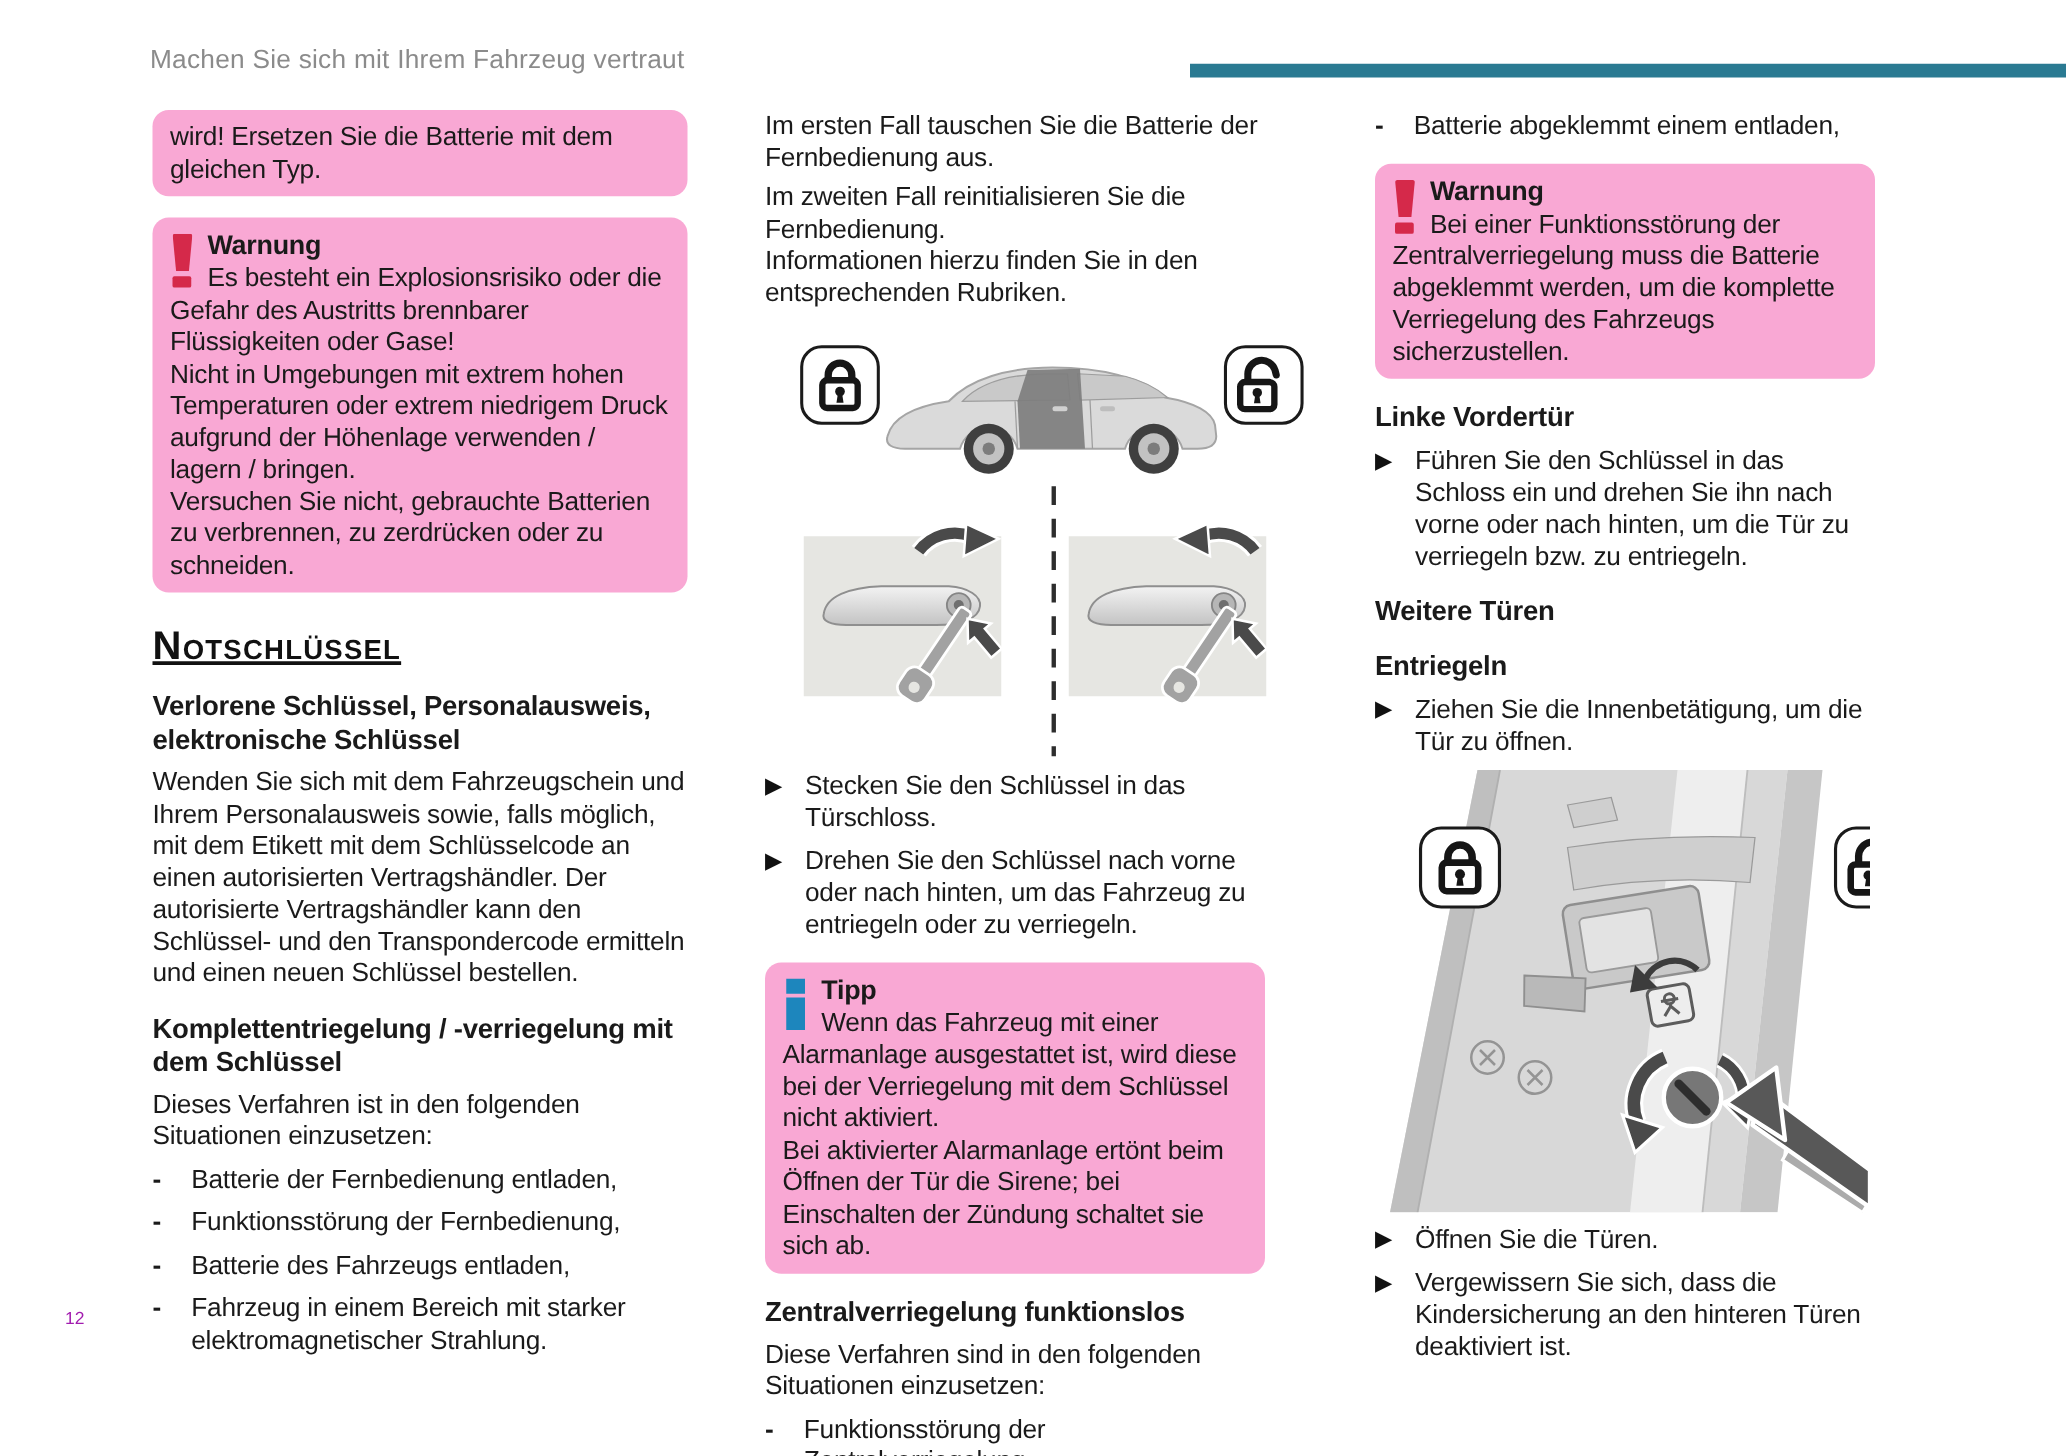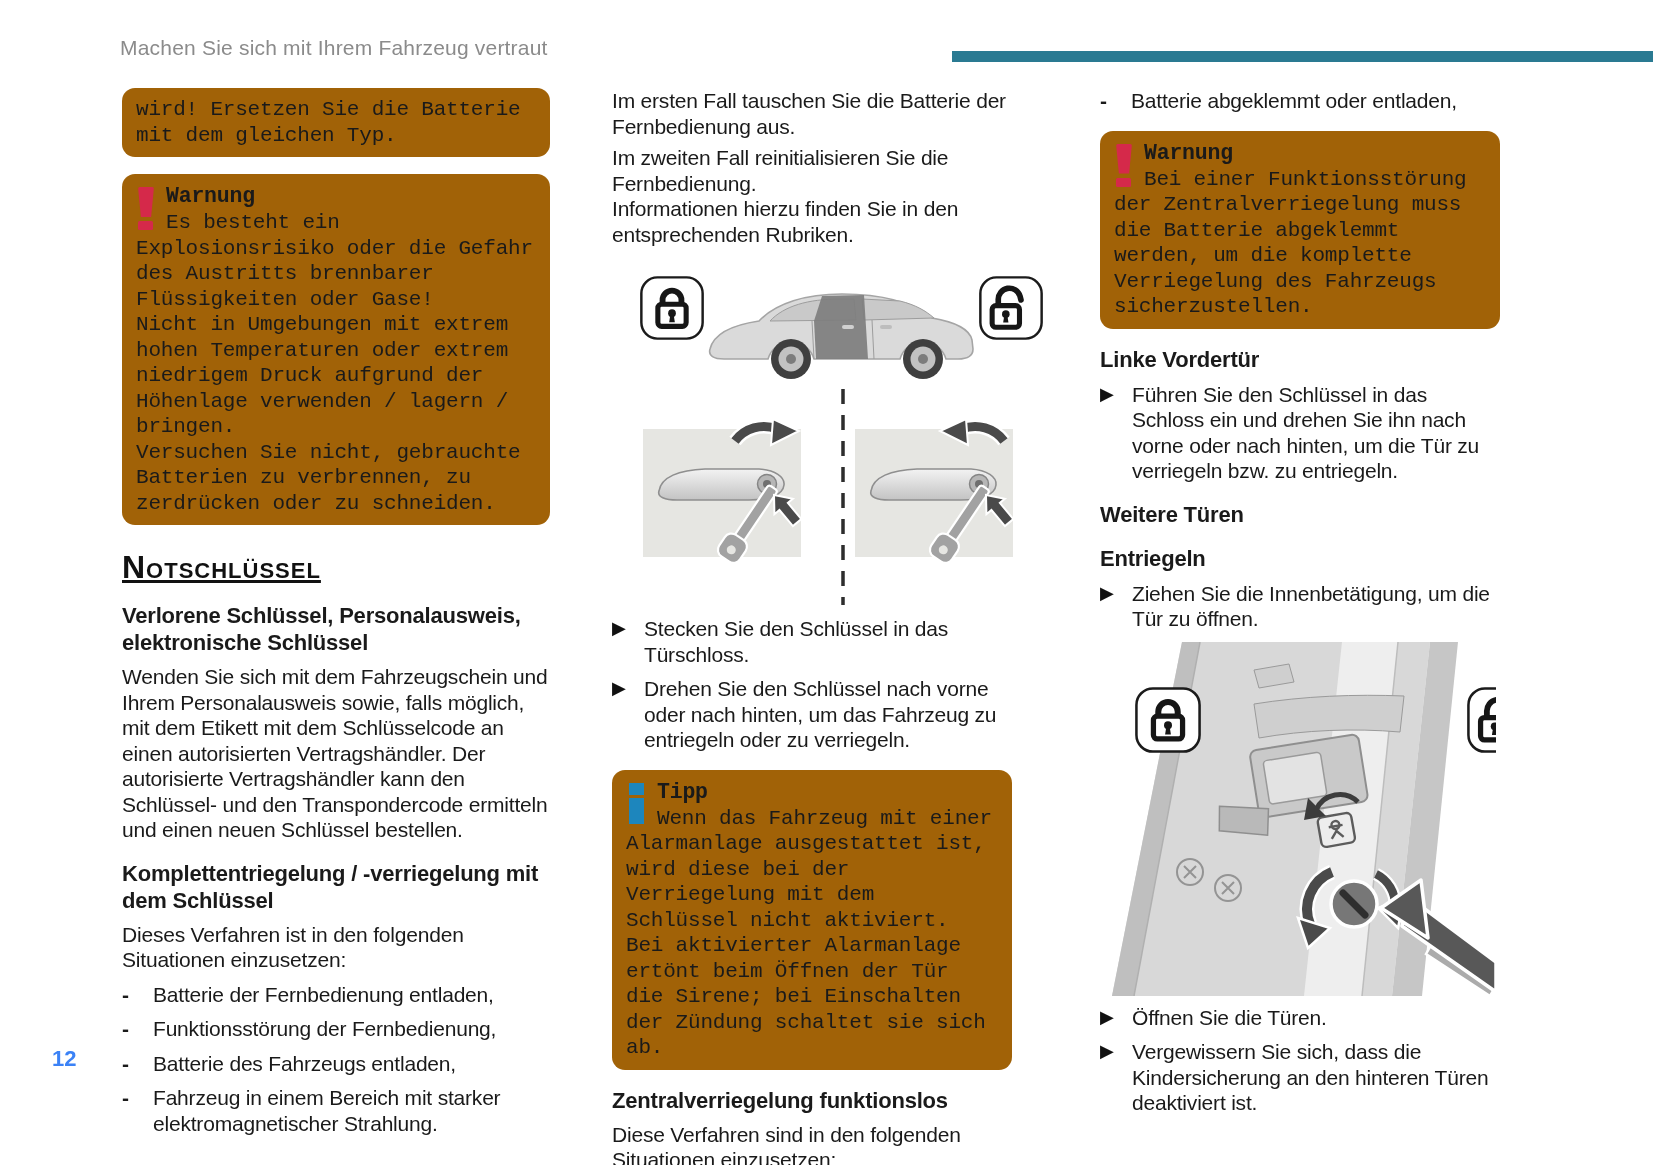--- a/index.html
+++ b/index.html
@@ -3,28 +3,28 @@
 <meta charset="utf-8">
 <style>
   html,body { margin:0; padding:0; background:#ffffff; }
   .page {
     position:relative; width:1653px; height:1165px; background:#ffffff;
     font-family:"Liberation Sans","DejaVu Sans",sans-serif;
     color:#1a1a1a; overflow:hidden;
   }
   .header-title { position:absolute; left:120px; top:36px; font-size:21px; color:#8b8b8b; letter-spacing:0.2px; }
   .accent-bar { position:absolute; left:952px; top:51px; width:701px; height:11px; background:#2a7a92; }
-  .page-number { position:absolute; left:52px; top:1046px; font-size:22px; font-weight:bold; color:#3b82f6; }
+  .page-number { position:absolute; left:52px; top:1046px; font-size:14px; font-weight:normal; color:#a21caf; }
 
   .col { position:absolute; top:88px; font-size:21px; line-height:25.5px; letter-spacing:-0.2px; }
   .col-left  { left:122px; width:428px; }
   .col-mid   { left:612px; width:400px; }
   .col-right { left:1100px; width:400px; }
 
-  .note-box { background:#a16207; border-radius:13px; padding:9px 14px;font-family:Liberation Mono, monospace; }
+  .note-box { background:#f9a8d4; border-radius:13px; padding:9px 14px; }
   .warn-box, .tip-box { margin-top:17px; }
   .box-title { font-weight:bold; font-size:21.5px; line-height:27px; }
   .box-para { margin:0; }
 
   .excl-icon { float:left; width:16px; margin:4px 12px 2px 2px; }
   .excl-icon .bar { display:block; width:16px; height:30px; background:#d5294a; border-radius:2px 2px 3px 3px; clip-path:polygon(0 0,100% 0,82% 100%,18% 100%); }
   .excl-icon .dot { display:block; width:15px; height:9px; background:#d5294a; margin-top:4px; border-radius:1.5px; }
 
   .info-icon { float:left; width:15px; margin:4px 13px 2px 3px; }
   .info-icon .dot { display:block; width:15px; height:12px; background:#1d86bd; }
@@ -231,21 +231,21 @@
         <span>Funktionsstörung der Zentralverriegelung,</span>
       </div>
     </div>
   </div>
 
   <div class="col col-right">
 
     <div class="list" style="margin-top:0">
       <div class="item" style="margin-top:0">
         <span class="dash-marker">-</span>
-        <span>Batterie abgeklemmt oder entladen,</span>
+        <span>Batterie abgeklemmt einem entladen,</span>
       </div>
     </div>
 
     <div class="note-box warn-box">
       <span class="excl-icon">
           <span class="bar"></span>
           <span class="dot"></span>
         </span>
       <div class="box-title">Warnung</div>
       <div class="box-para">Bei einer Funktionsstörung der Zentralverriegelung muss die Batterie abgeklemmt werden, um die komplette Verriegelung des Fahrzeugs sicherzustellen.</div>

